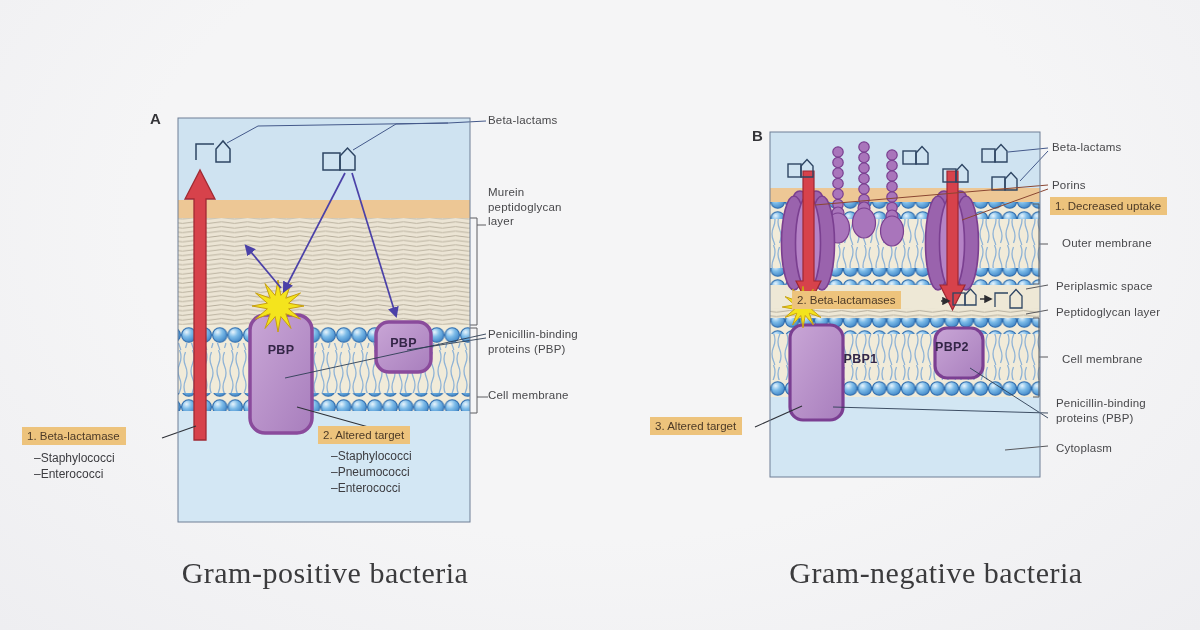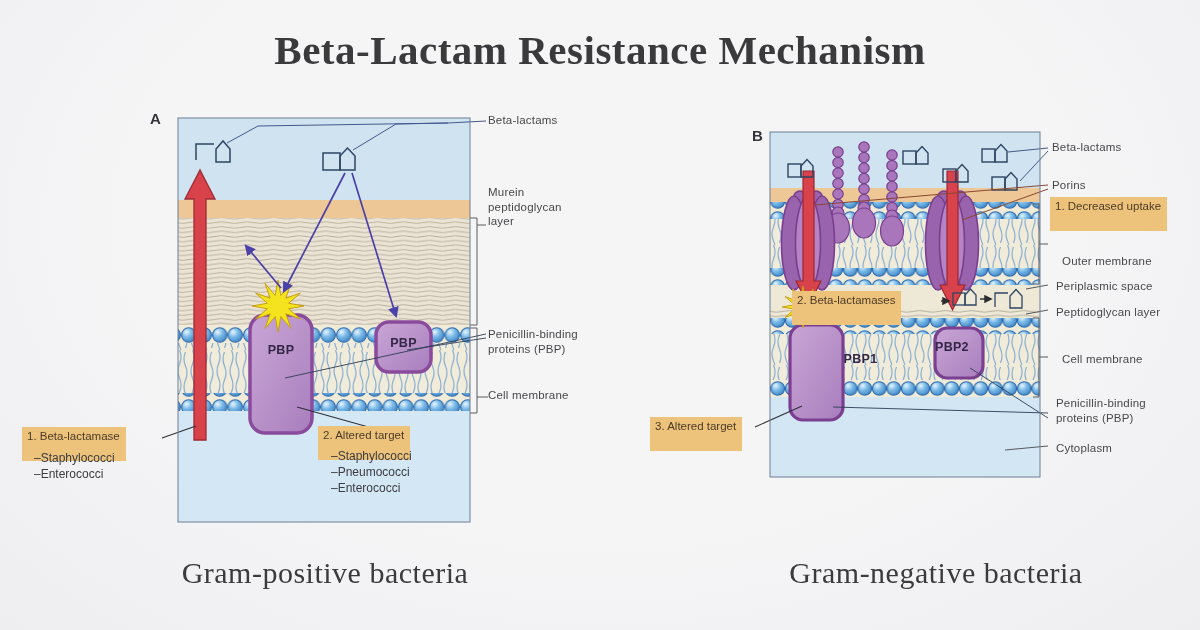--- a/index.html
+++ b/index.html
@@ -10,33 +10,32 @@
          font-family:"Liberation Serif", serif;font-weight:700;font-size:41px;
          color:#3a3a3c;letter-spacing:.5px;}
   .caption{position:absolute;top:556px;font-family:"Liberation Serif", serif;
            font-weight:500;font-size:30px;color:#3b3b3d;text-align:center;letter-spacing:.5px;}
   .cap-a{left:140px;width:370px;}
   .cap-b{left:750px;width:372px;}
   .letter{position:absolute;font-size:15px;font-weight:700;color:#343438;}
   .lbl{position:absolute;font-size:11.5px;line-height:14.5px;color:#48484b;
        white-space:pre-line;letter-spacing:.2px;}
   .hl{position:absolute;font-size:11.5px;line-height:13px;color:#4c3a27;
-      background:#edc37c;padding:3px 6px 18px 5px;white-space:nowrap;z-index:3;}
+      background:#edc37c;padding:3px 6px 2px 5px;white-space:nowrap;z-index:3;}
   .note-items{position:absolute;font-size:12px;line-height:16px;color:#3c3c40;z-index:3;}
   .pbp-text{position:absolute;font-size:12.5px;font-weight:700;color:#342647;
             text-align:center;letter-spacing:.3px;z-index:3;}
   svg.diagram{position:absolute;z-index:1;}
   .z2{z-index:2;}
 </style>
 </head>
 <body>
 
 <div id="page">
 
-  <div class="title">Beta-Lactam Resistance Mechanism</div>
 
   <div class="letter" style="left:150px;top:110px;">A</div>
 
   <svg class="diagram" style="left:150px;top:110px;" width="340" height="415" viewBox="0 0 340 415">
     <defs>
       <radialGradient id="lipA" cx="35%" cy="30%" r="75%">
         <stop offset="0%" stop-color="#e9f5fd"></stop>
           <stop offset="45%" stop-color="#7cbbe8"></stop>
         <stop offset="100%" stop-color="#3f85c6"></stop>
       </radialGradient>
@@ -311,21 +310,21 @@
       <line x1="365" y1="325" x2="408" y2="321" stroke="#58585c" stroke-width="1"></line>
       <line x1="115" y1="302" x2="162" y2="281" stroke="#2e3138" stroke-width="1.1"></line>
     </g>
 
     <rect x="130" y="7" width="270" height="345" fill="none" stroke="#6f7f95" stroke-width="1"></rect>
   </svg>
 
   <div class="lbl z2" style="left:1052px;top:140px;">Beta-lactams</div>
   <div class="lbl z2" style="left:1052px;top:178px;">Porins</div>
   <div class="hl" style="left:1050px;top:197px;">1. Decreased uptake</div>
-  <div class="lbl z2" style="left:1062px;top:236px;margin-top:18px;">Outer membrane</div>
+  <div class="lbl z2" style="left:1062px;top:236px;">Outer membrane</div>
   <div class="lbl z2" style="left:1056px;top:279px;">Periplasmic space</div>
   <div class="lbl z2" style="left:1056px;top:305px;">Peptidoglycan layer</div>
   <div class="lbl z2" style="left:1062px;top:352px;">Cell membrane</div>
   <div class="lbl z2" style="left:1056px;top:396px;">Penicillin-binding
 proteins (PBP)</div>
   <div class="lbl z2" style="left:1056px;top:441px;">Cytoplasm</div>
 
   <div class="hl" style="left:792px;top:291px;">2. Beta-lactamases</div>
   <div class="hl" style="left:650px;top:417px;">3. Altered target</div>
 

